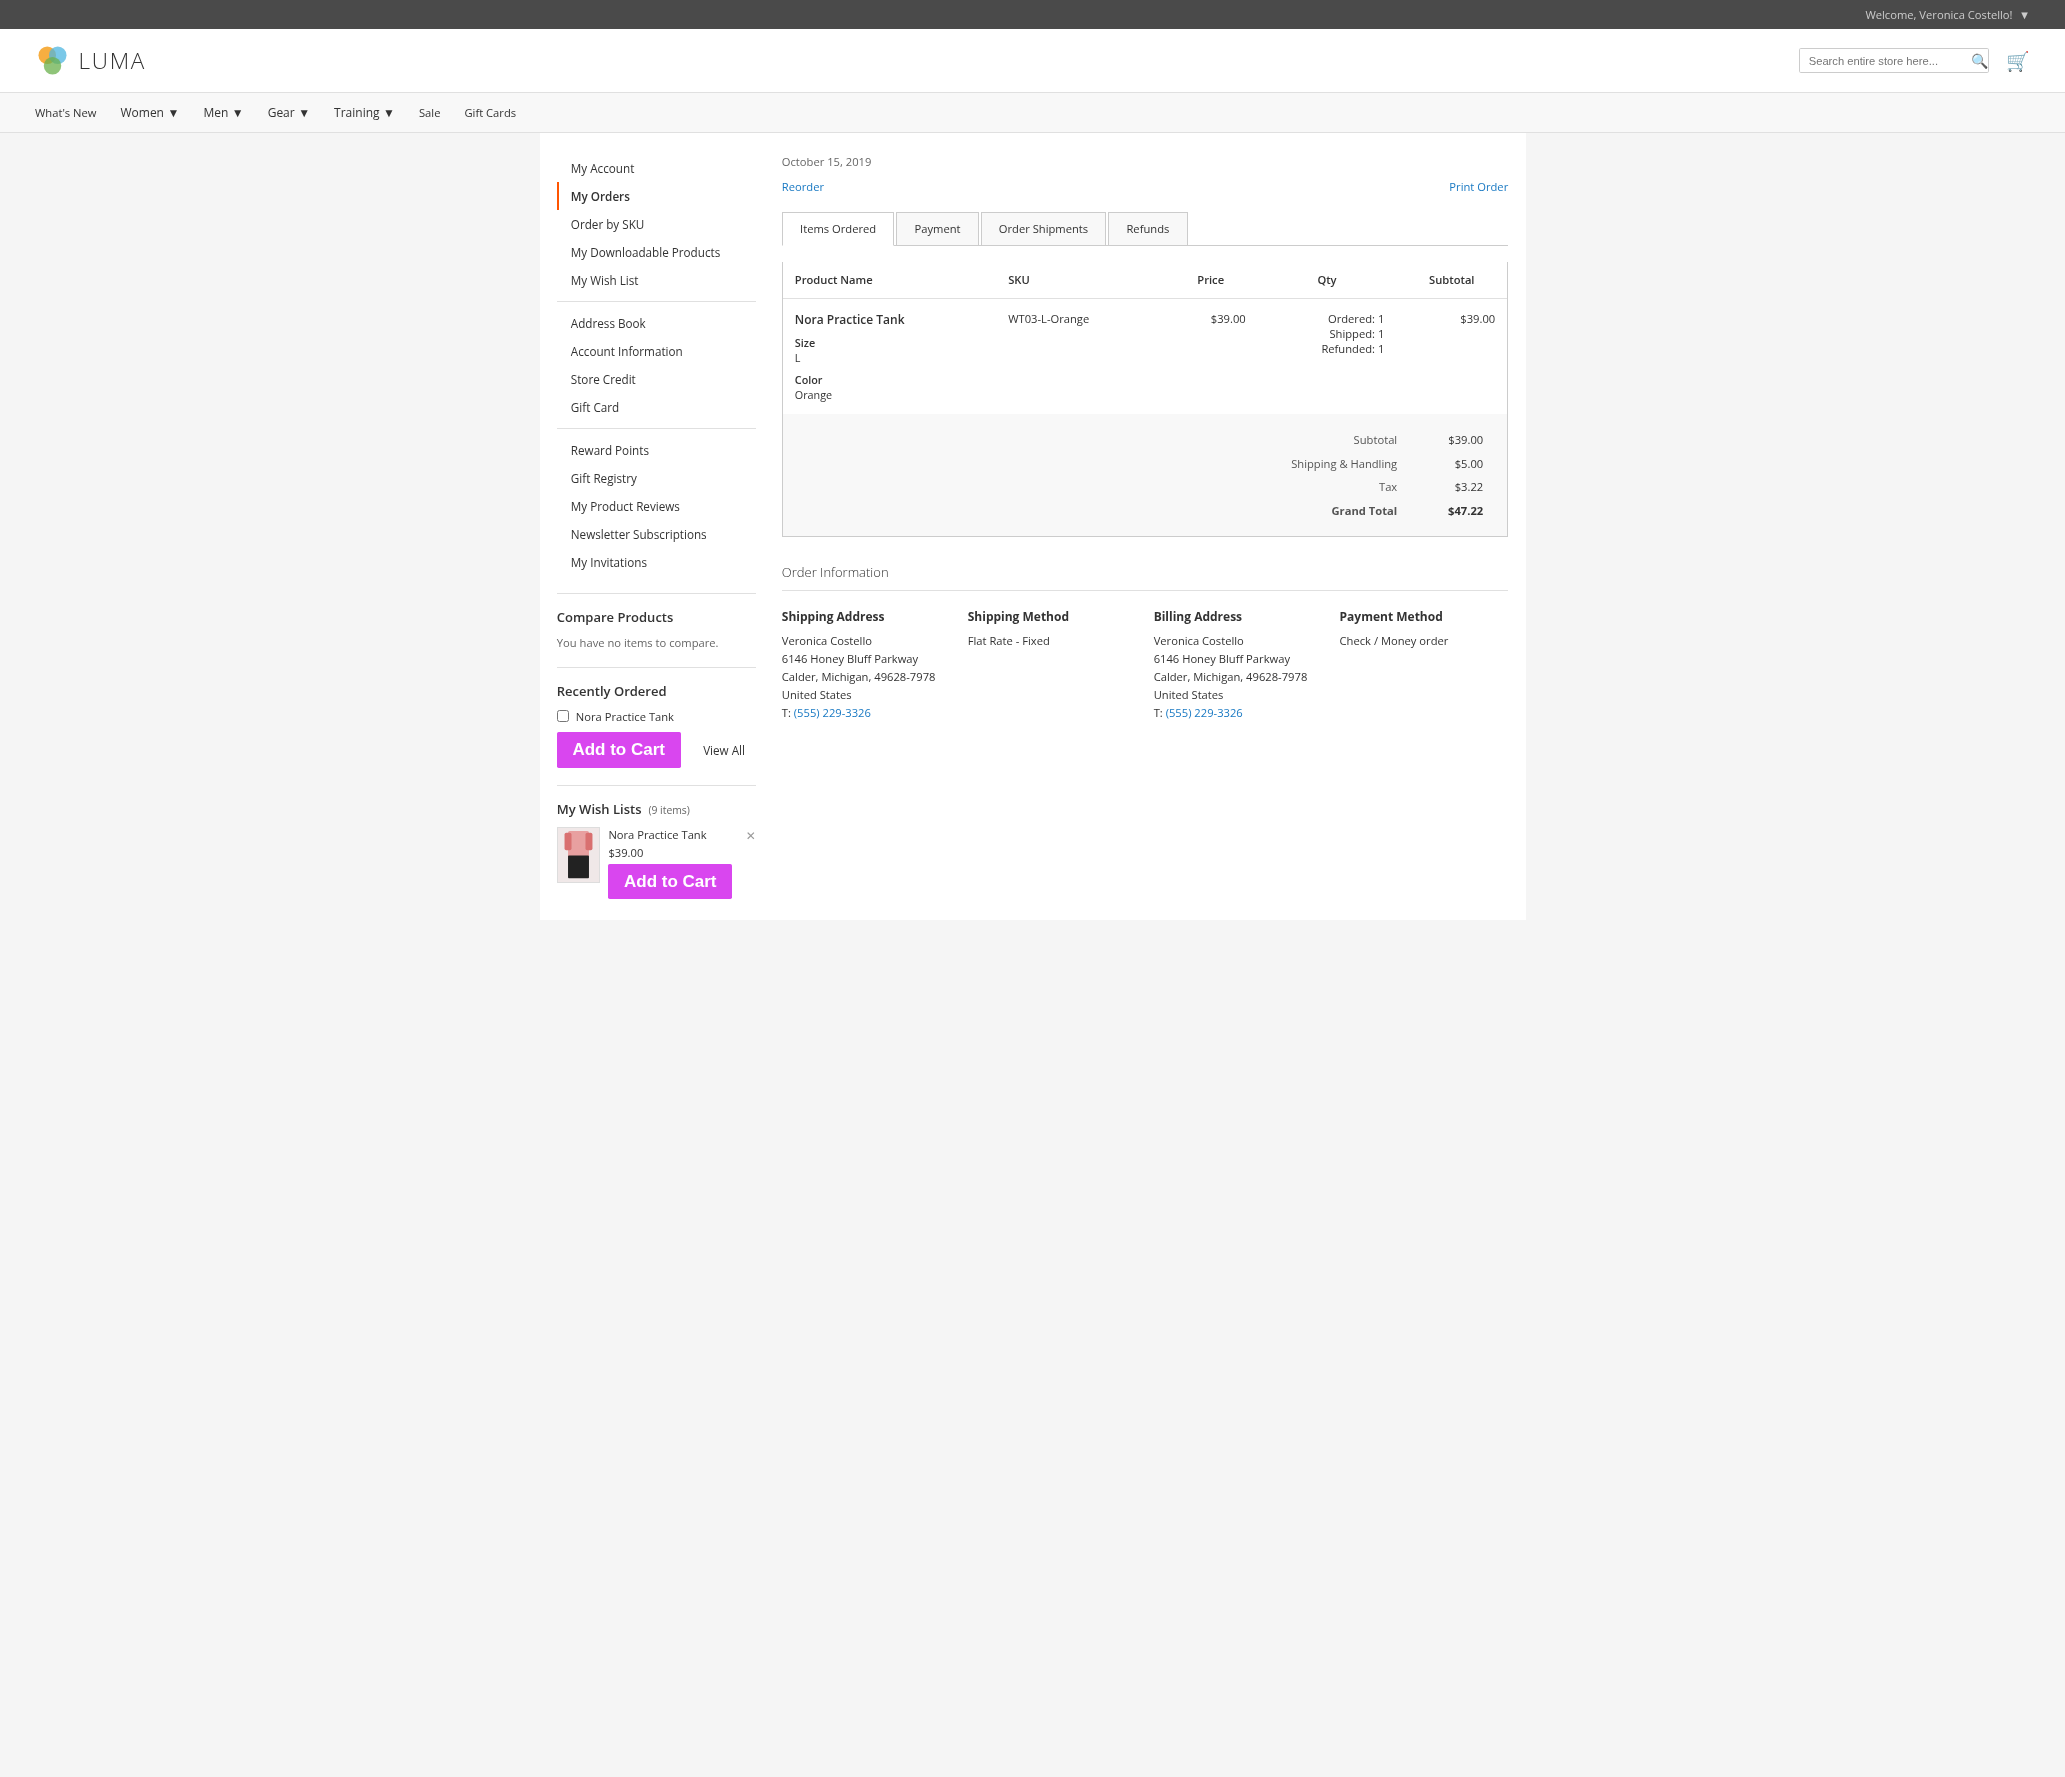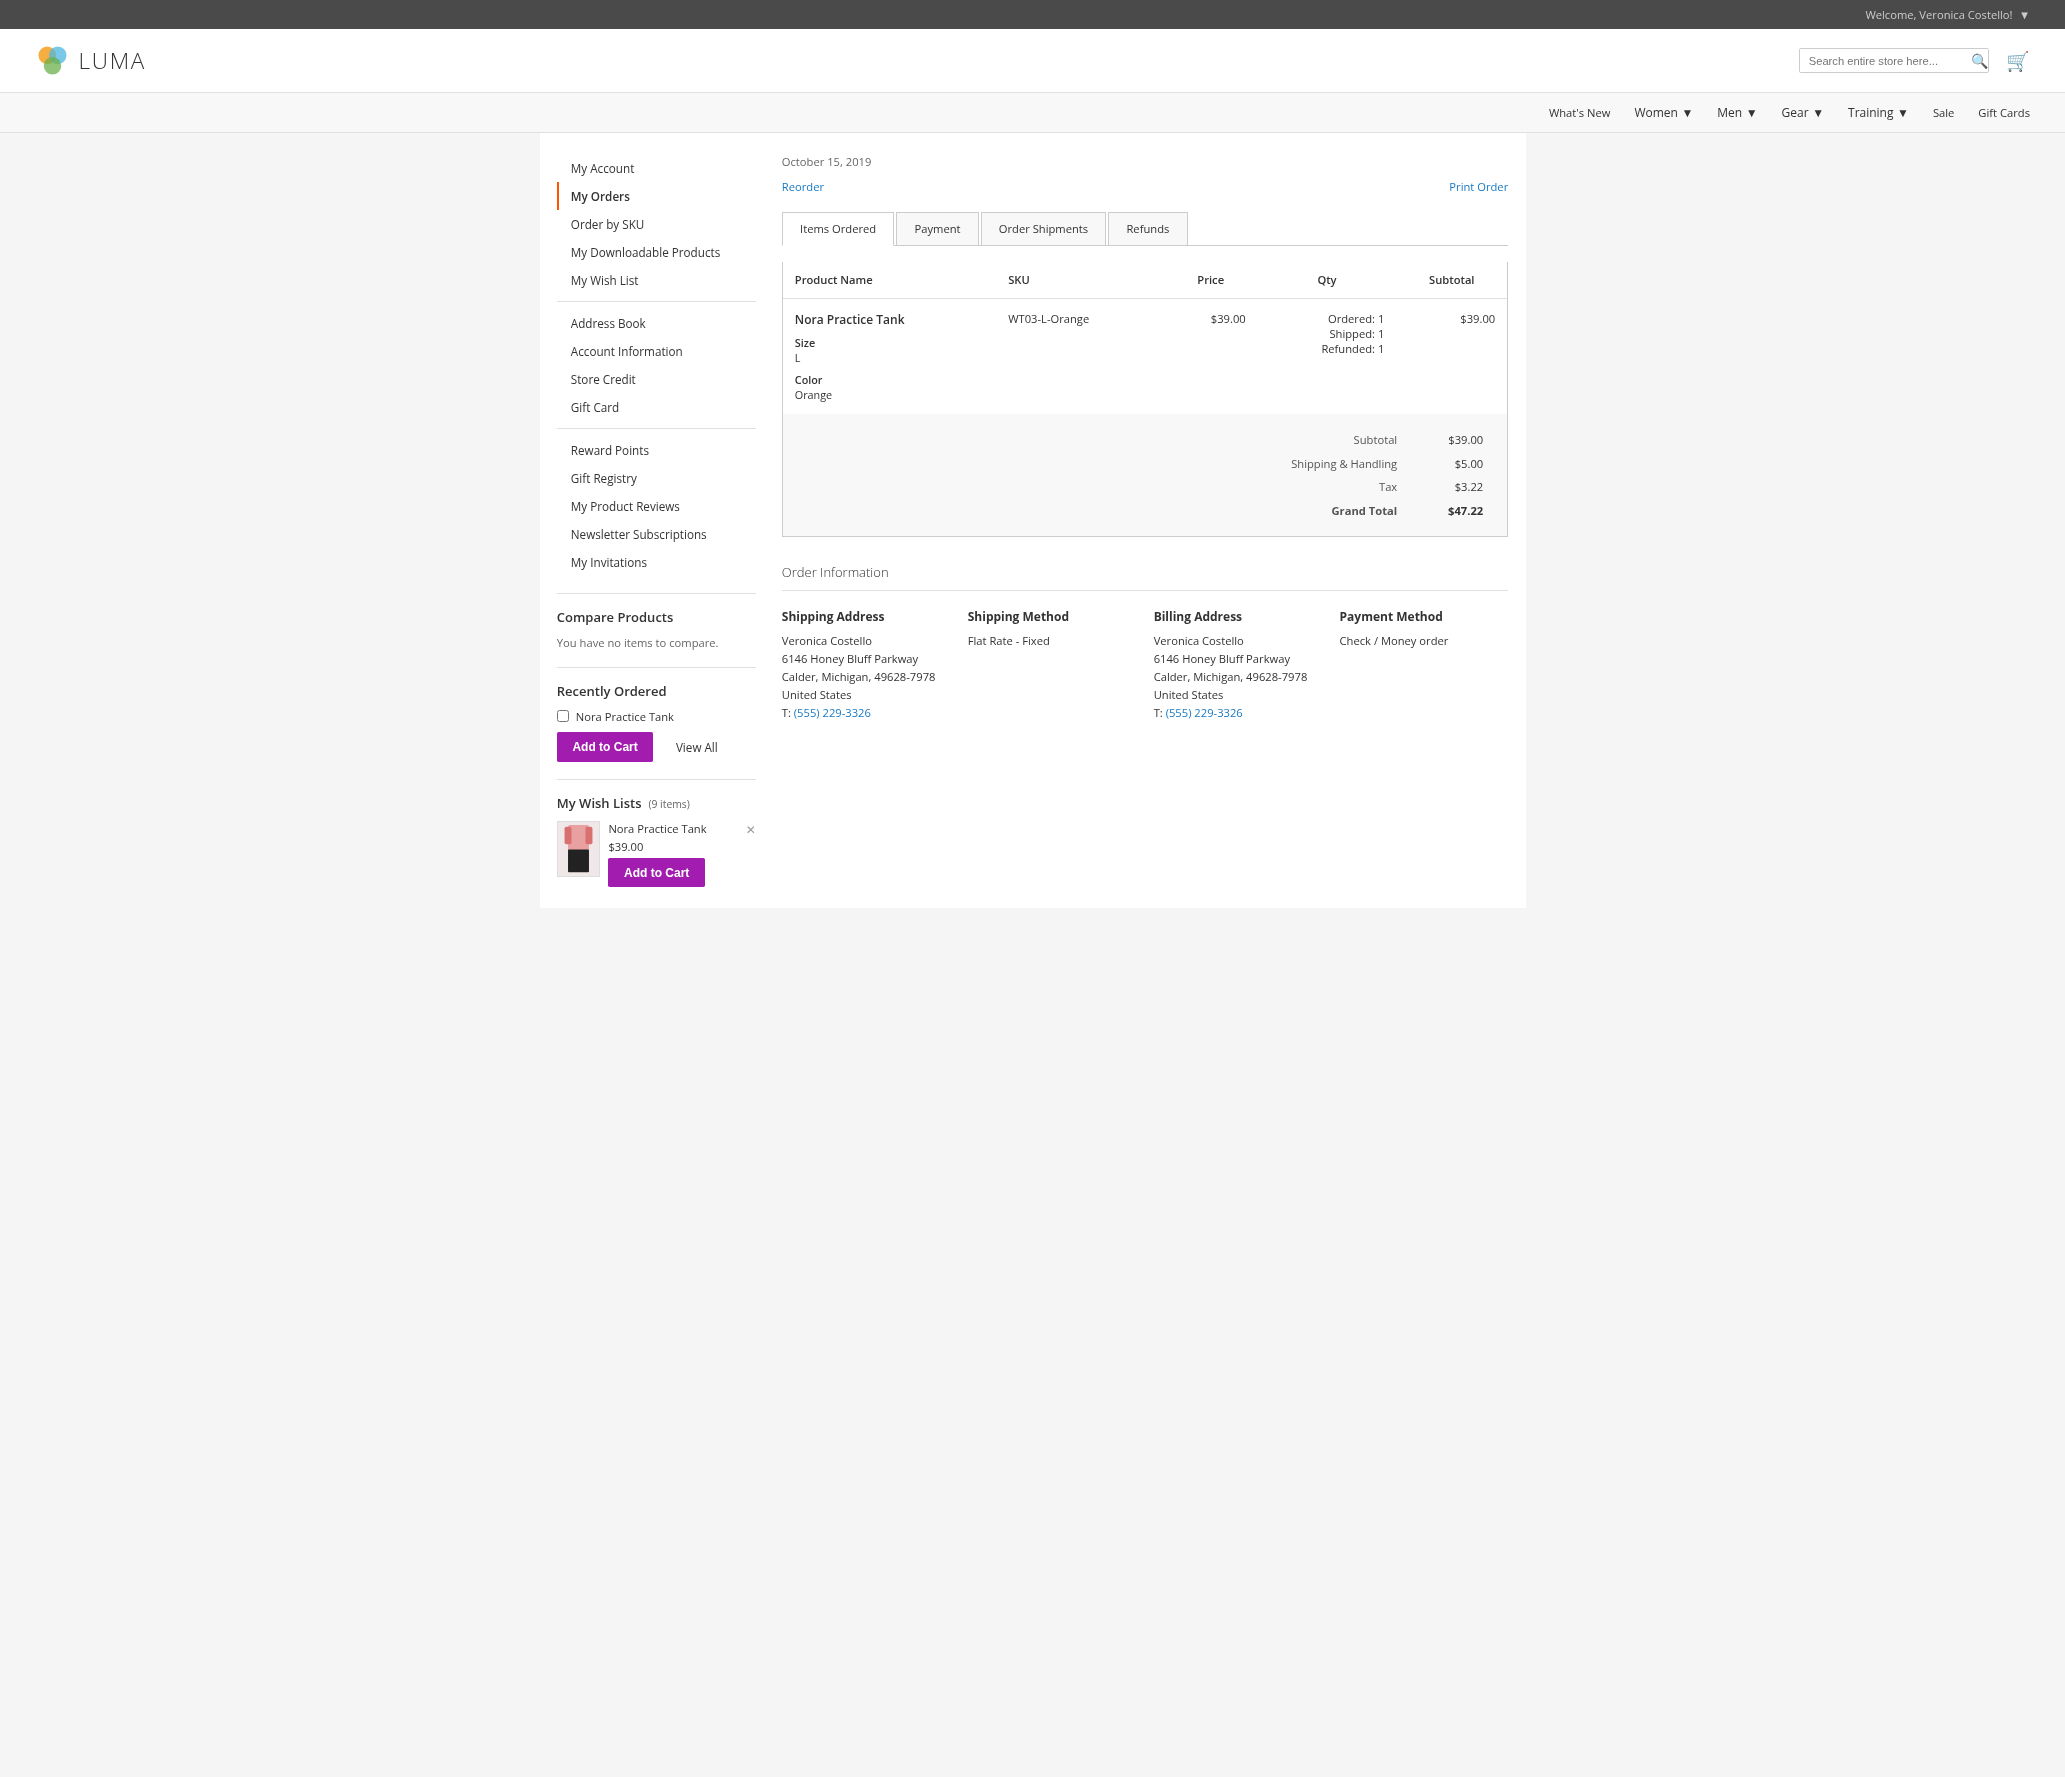--- a/index.html
+++ b/index.html
@@ -67,21 +67,20 @@
     }
 
     
     .nav {
       background: #f8f8f8;
       border-bottom: 0.9px solid #e0e0e0;
       padding: 0 35px;
       display: flex;
       align-items: center;
       gap: 24px;
-      justify-content: flex-end;
     }
     .nav a {
       text-decoration: none;
       color: #333;
       font-size: 11.2px;
       padding: 12px 0;
       display: inline-block;
     }
     .nav .nav-item-dropdown { display: flex; align-items: center; gap: 3.5px; cursor: pointer; }
 
@@ -153,25 +152,25 @@
     }
     .recently-checkbox {
       width: 12px;
       height: 12px;
     }
     .recently-label {
       font-size: 11.2px;
       color: #333;
     }
     .btn-add-cart {
-      background: #a21caf;
+      background: #d946ef;
       color: #fff;
       border: none;
       padding: 7.8px 15.6px;
-      font-size: 12px;
+      font-size: 17px;
       cursor: pointer;
       border-radius: 1.7px;
       font-weight: 600;
     }
     .btn-view-all {
       background: none;
       border: none;
       color: #1979c3;
       font-size: 11.2px;
       cursor: pointer;

